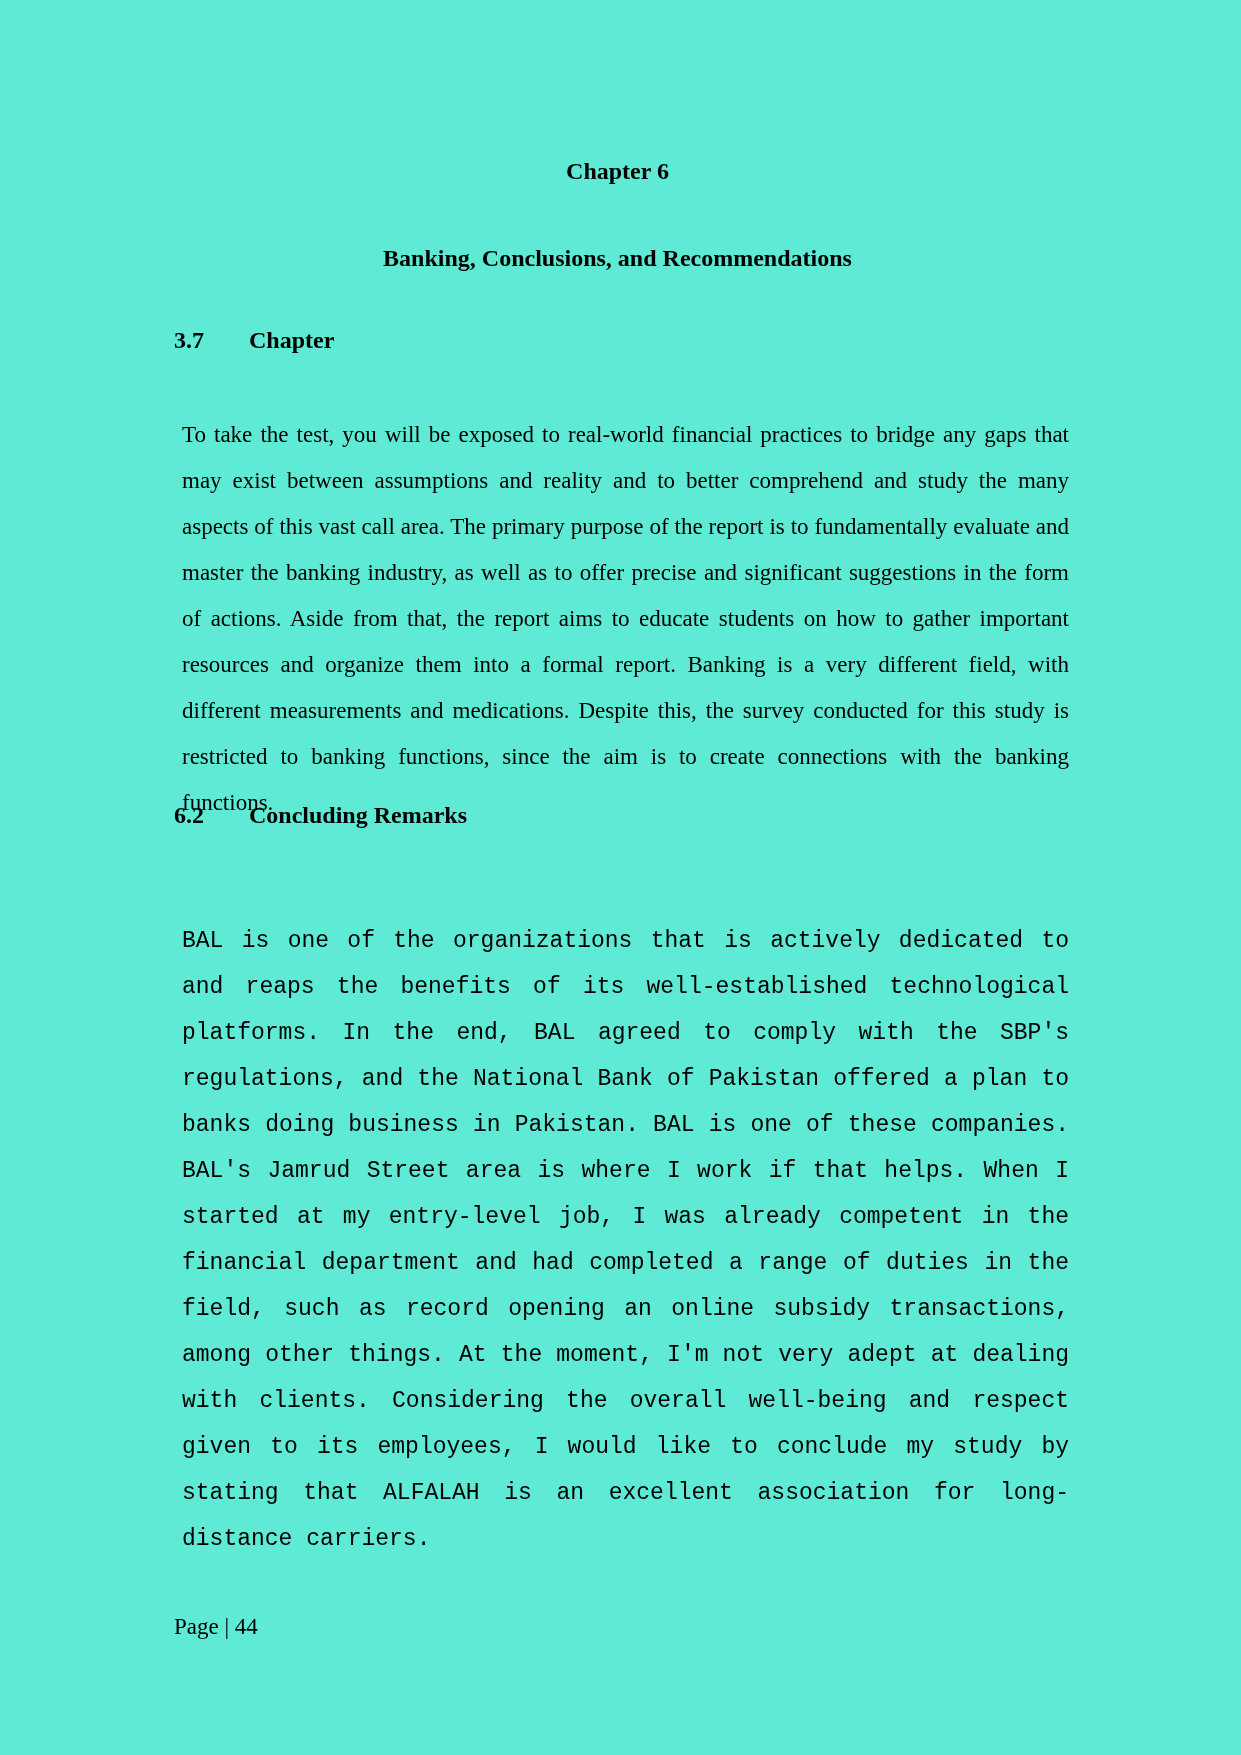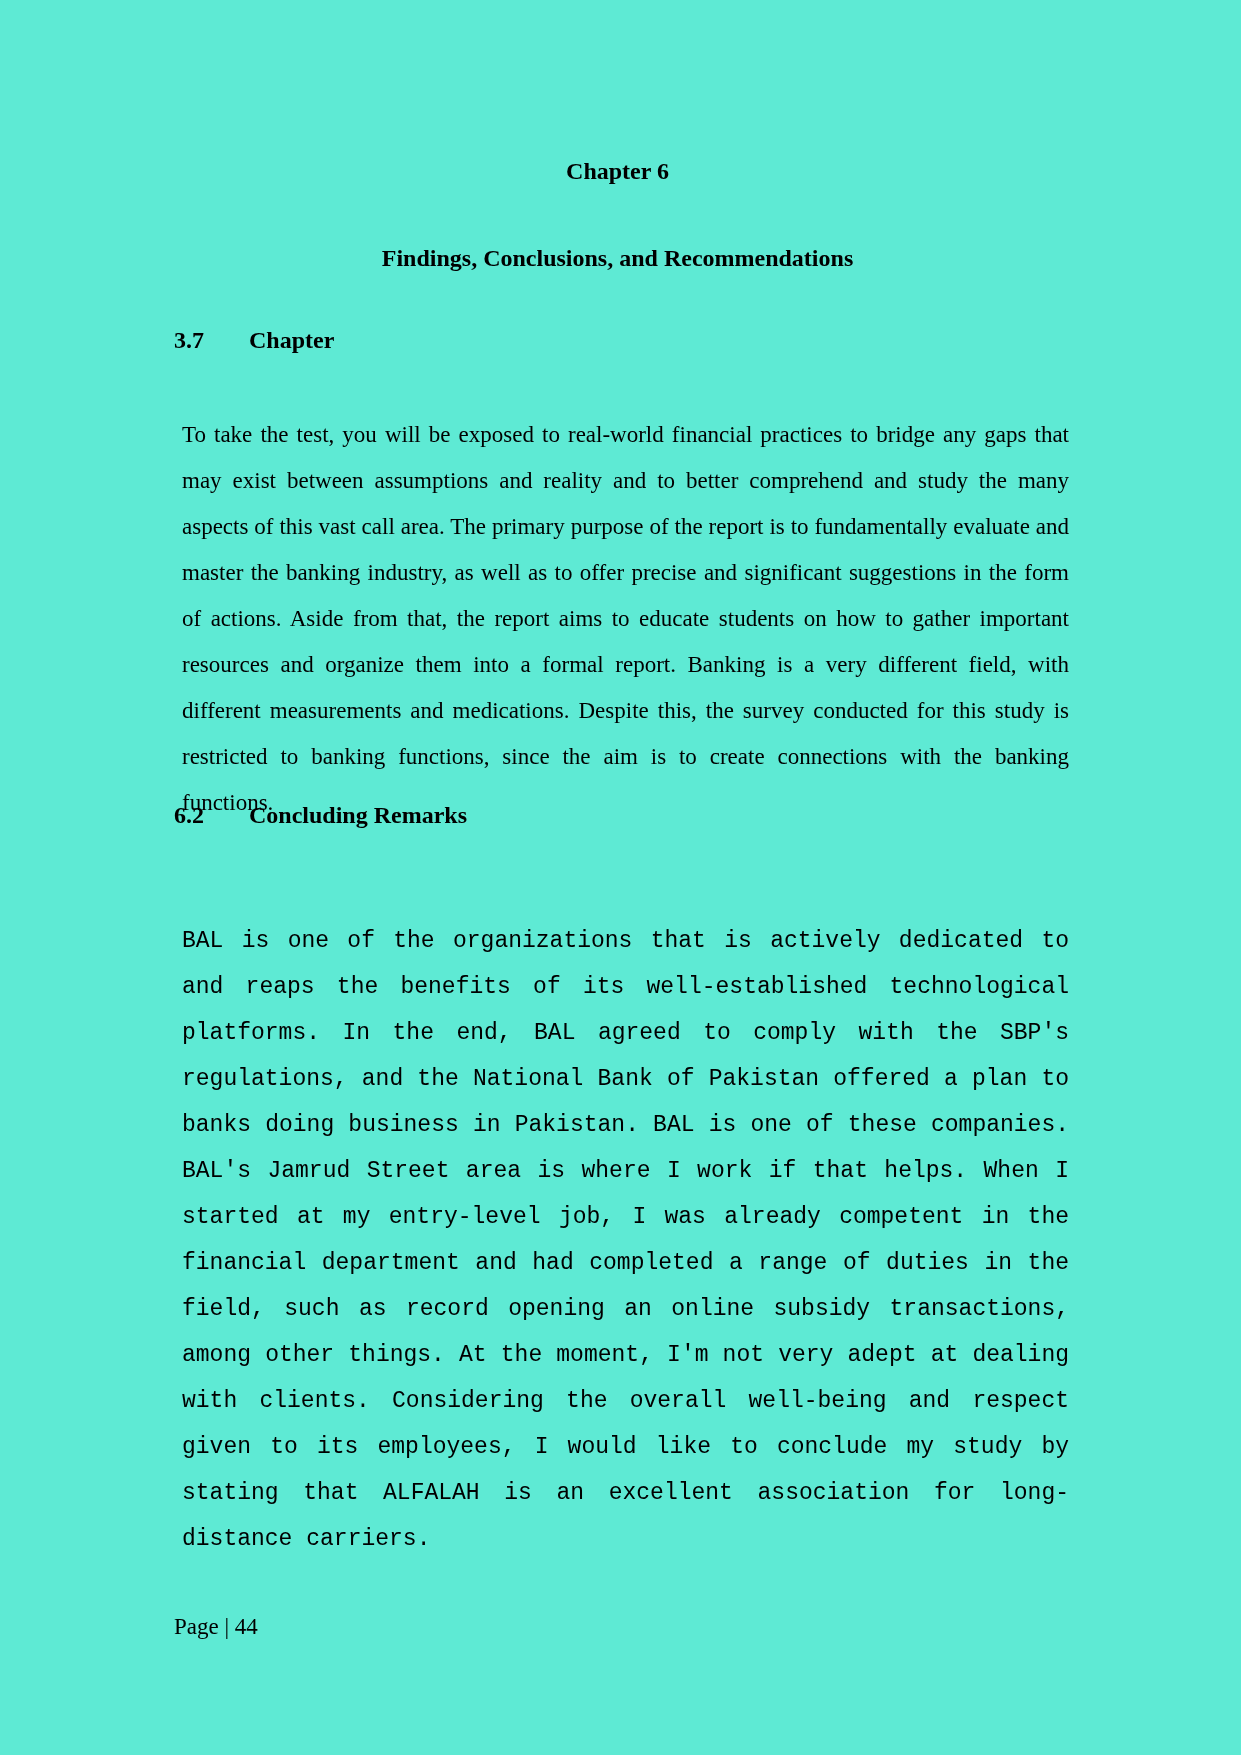--- a/index.html
+++ b/index.html
@@ -72,21 +72,21 @@
     line-height: 30px;
   }
 </style>
 </head>
 <body>
 
 <div class="page">
 
   <div class="chapter-heading">Chapter 6</div>
 
-  <div class="doc-subtitle">Findings, Conclusions, and Recommendations</div>
+  <div class="doc-subtitle">Banking, Conclusions, and Recommendations</div>
 
   <div class="section-heading sec1-heading">
     <span class="sec-num">3.7</span><span class="sec-title">Chapter</span>
   </div>
 
   <p class="body-para para1">To take the test, you will be exposed to real-world financial practices to bridge any gaps that may exist between assumptions and reality and to better comprehend and study the many aspects of this vast call area. The primary purpose of the report is to fundamentally evaluate and master the banking industry, as well as to offer precise and significant suggestions in the form of actions. Aside from that, the report aims to educate students on how to gather important resources and organize them into a formal report. Banking is a very different field, with different measurements and medications. Despite this, the survey conducted for this study is restricted to banking functions, since the aim is to create connections with the banking functions.</p>
 
   <div class="section-heading sec2-heading">
     <span class="sec-num">6.2</span><span class="sec-title">Concluding Remarks</span>
   </div>

